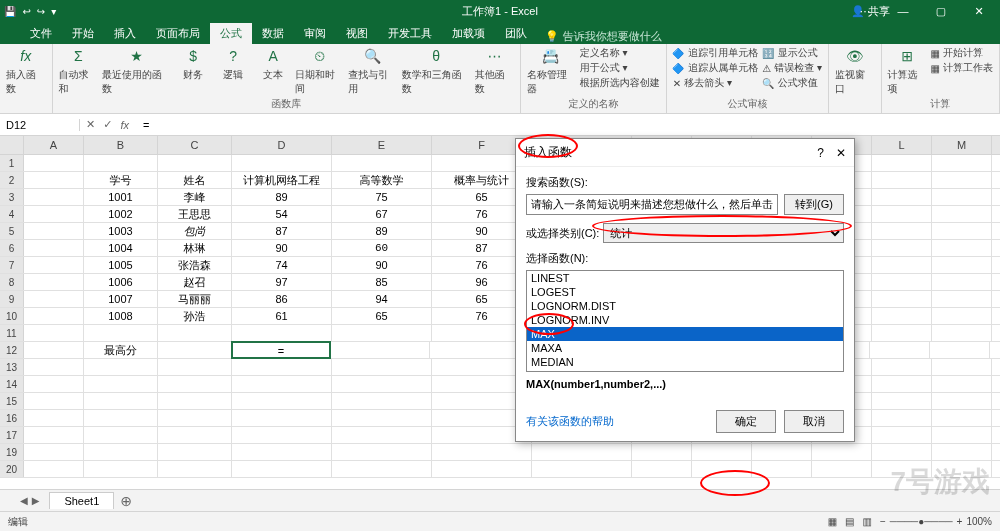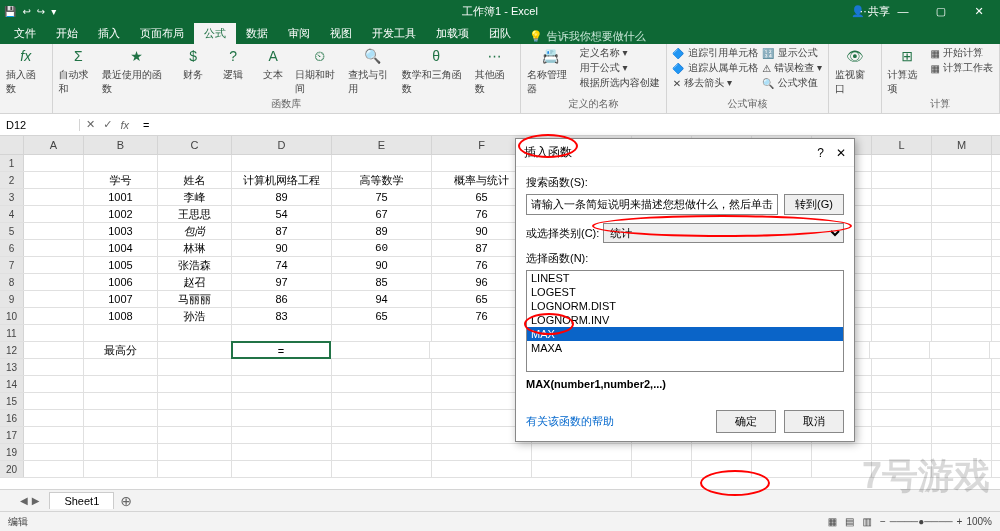--- a/index.html
+++ b/index.html
@@ -6,21 +6,21 @@
     body { background: #fff; width: 1000px; height: 531px; overflow: hidden; position: relative; font-size: 11px; }
     
     .titlebar { height: 22px; background: #0e6835; color: #fff; display: flex; align-items: center; justify-content: center; position: relative; }
     .titlebar .title { font-size: 11px; }
     .titlebar .qat { position: absolute; left: 4px; display: flex; gap: 6px; align-items: center; }
     .titlebar .qat span { color: #fff; font-size: 10px; cursor: pointer; }
     .titlebar .winctrl { position: absolute; right: 4px; display: flex; gap: 4px; }
     .titlebar .winctrl span { width: 34px; text-align: center; cursor: pointer; font-size: 11px; }
     .titlebar .share { position: absolute; right: 110px; font-size: 11px; cursor: pointer; }
     
-    .ribbon-tabs { height: 22px; background: #0e6835; display: flex; align-items: flex-end; padding-left: 4px; }
+    .ribbon-tabs { height: 22px; background: #0e6835; display: flex; align-items: flex-end; padding-left: 20px; }
     .ribbon-tabs .tab { padding: 3px 10px; color: #fff; font-size: 11px; cursor: pointer; }
     .ribbon-tabs .tab.active { background: #f3f3f3; color: #217346; }
     .ribbon-tabs .tell { display: flex; align-items: center; color: #c6e5d5; font-size: 11px; margin-left: 8px; }
     .ribbon-tabs .tell .bulb { margin-right: 4px; }
     
     .ribbon { height: 70px; background: #f3f3f3; border-bottom: 1px solid #d4d4d4; display: flex; }
     .ribbon-group { border-right: 1px solid #d4d4d4; padding: 2px 6px; display: flex; flex-direction: column; justify-content: space-between; }
     .ribbon-group .items { display: flex; gap: 4px; }
     .ribbon-group .item { display: flex; flex-direction: column; align-items: center; gap: 2px; font-size: 10px; color: #444; cursor: pointer; min-width: 36px; }
     .ribbon-group .item .ico { width: 20px; height: 20px; display: flex; align-items: center; justify-content: center; font-size: 14px; color: #217346; }
@@ -72,21 +72,21 @@
     .sheet-tabs { position: absolute; bottom: 20px; left: 0; right: 0; height: 22px; background: #f3f3f3; border-top: 1px solid #d4d4d4; display: flex; align-items: center; padding-left: 20px; }
     .sheet-tabs .nav { display: flex; gap: 4px; margin-right: 10px; color: #666; }
     .sheet-tabs .nav span { cursor: pointer; font-size: 10px; }
     .sheet-tabs .st { background: #fff; border: 1px solid #ccc; border-bottom: none; padding: 2px 14px; font-size: 11px; cursor: pointer; }
     .sheet-tabs .add { margin-left: 6px; color: #666; cursor: pointer; font-size: 14px; }
     
     .statusbar { position: absolute; bottom: 0; left: 0; right: 0; height: 20px; background: #f3f3f3; border-top: 1px solid #d4d4d4; display: flex; align-items: center; padding: 0 8px; font-size: 10px; color: #444; justify-content: space-between; }
     .statusbar .right { display: flex; gap: 8px; align-items: center; }
     .statusbar .zoom { display: flex; gap: 4px; align-items: center; }
     
-    .watermark { position: absolute; right: 10px; bottom: 30px; font-size: 36px; color: rgba(0,0,0,0.15); font-weight: bold; z-index: 300; pointer-events: none; }
+    .watermark { position: absolute; right: 10px; bottom: 30px; font-size: 28px; color: rgba(0,0,0,0.15); font-weight: bold; z-index: 300; pointer-events: none; }
   </style>
 </head>
 <body>
 
 <div class="titlebar">
   <div class="qat">
     <span>💾</span>
     <span>↩</span>
     <span>↪</span>
     <span>▾</span>
@@ -396,21 +396,21 @@
         <div class="cell" style="width: 60px;"></div>
         <div class="cell" style="width: 60px;"></div>
         <div class="cell" style="width: 60px;"></div>
         <div class="cell" style="width: 60px;"></div>
       </div>
       <div class="row">
         <div class="rh">10</div>
         <div class="cell" style="width: 60px;"></div>
         <div class="cell" style="width: 74px;">1008</div>
         <div class="cell" style="width: 74px;">孙浩</div>
-        <div class="cell" style="width: 100px;">83</div>
+        <div class="cell" style="width: 100px;">61</div>
         <div class="cell" style="width: 100px;">65</div>
         <div class="cell" style="width: 100px;">76</div>
         <div class="cell" style="width: 100px;">87</div>
         <div class="cell" style="width: 60px;"></div>
         <div class="cell" style="width: 60px;"></div>
         <div class="cell" style="width: 60px;"></div>
         <div class="cell" style="width: 60px;"></div>
         <div class="cell" style="width: 60px;"></div>
         <div class="cell" style="width: 60px;"></div>
       </div>
@@ -582,20 +582,21 @@
       </select>
     </div>
     <label>选择函数(N):</label>
     <div class="funclist" id="funclist">
         <div class="fi">LINEST</div>
         <div class="fi">LOGEST</div>
         <div class="fi">LOGNORM.DIST</div>
         <div class="fi">LOGNORM.INV</div>
         <div class="fi sel">MAX</div>
         <div class="fi">MAXA</div>
+        <div class="fi">MEDIAN</div>
       </div>
     <div class="desc">MAX(number1,number2,...)</div>
   </div>
   <div class="dlg-footer">
     <a>有关该函数的帮助</a>
     <div class="btns">
       <button>确定</button>
       <button>取消</button>
     </div>
   </div>

